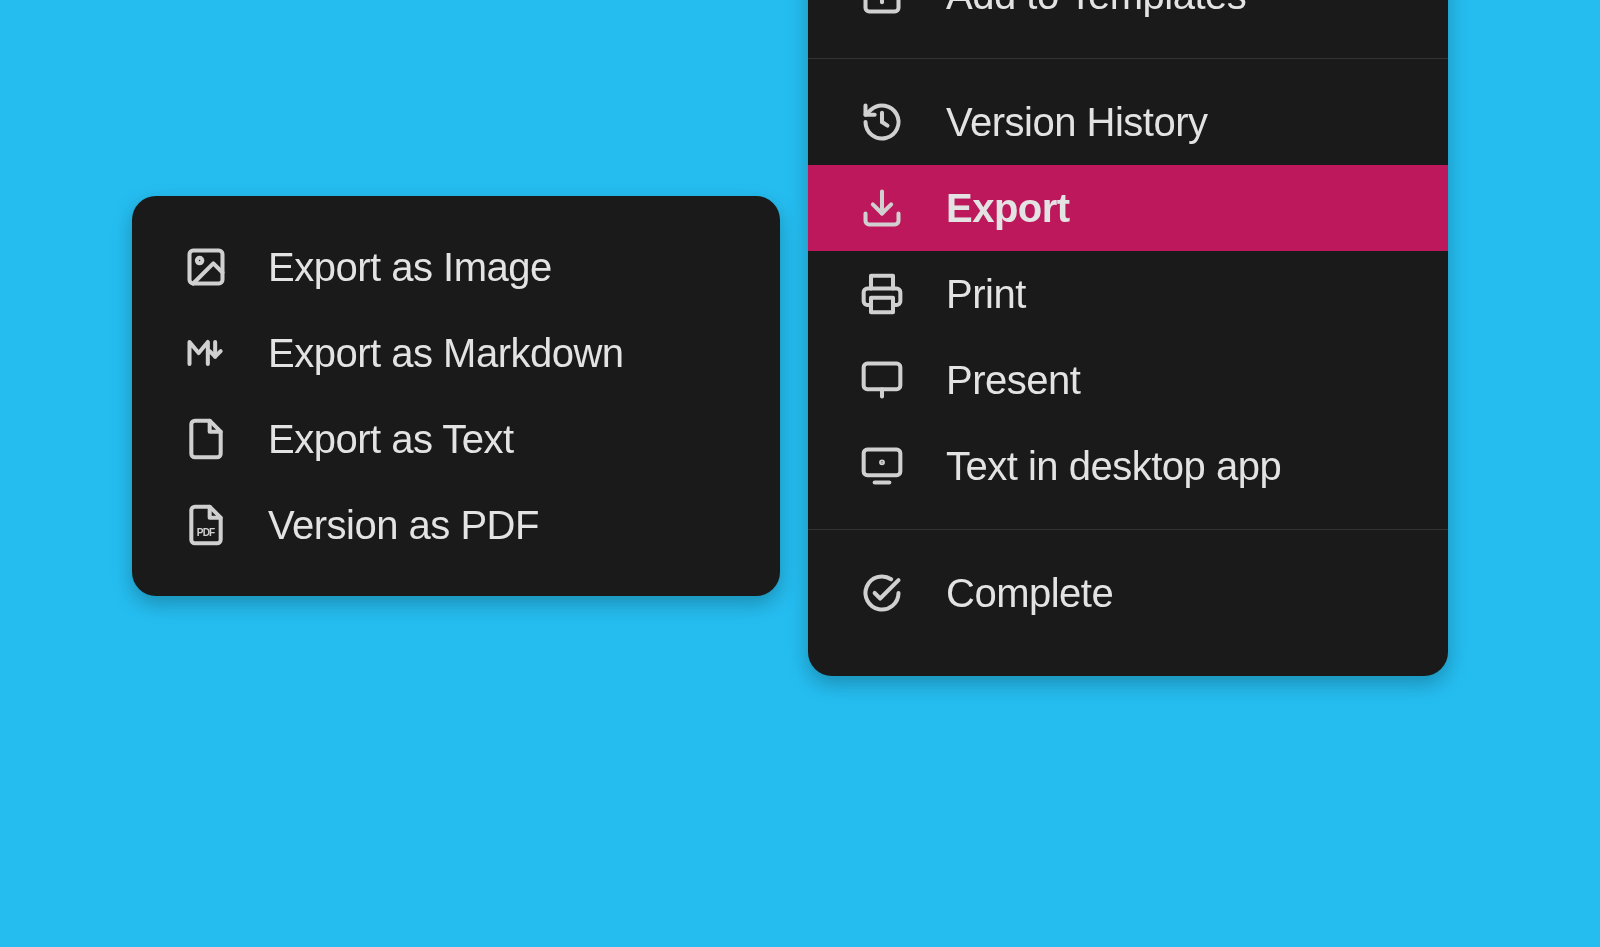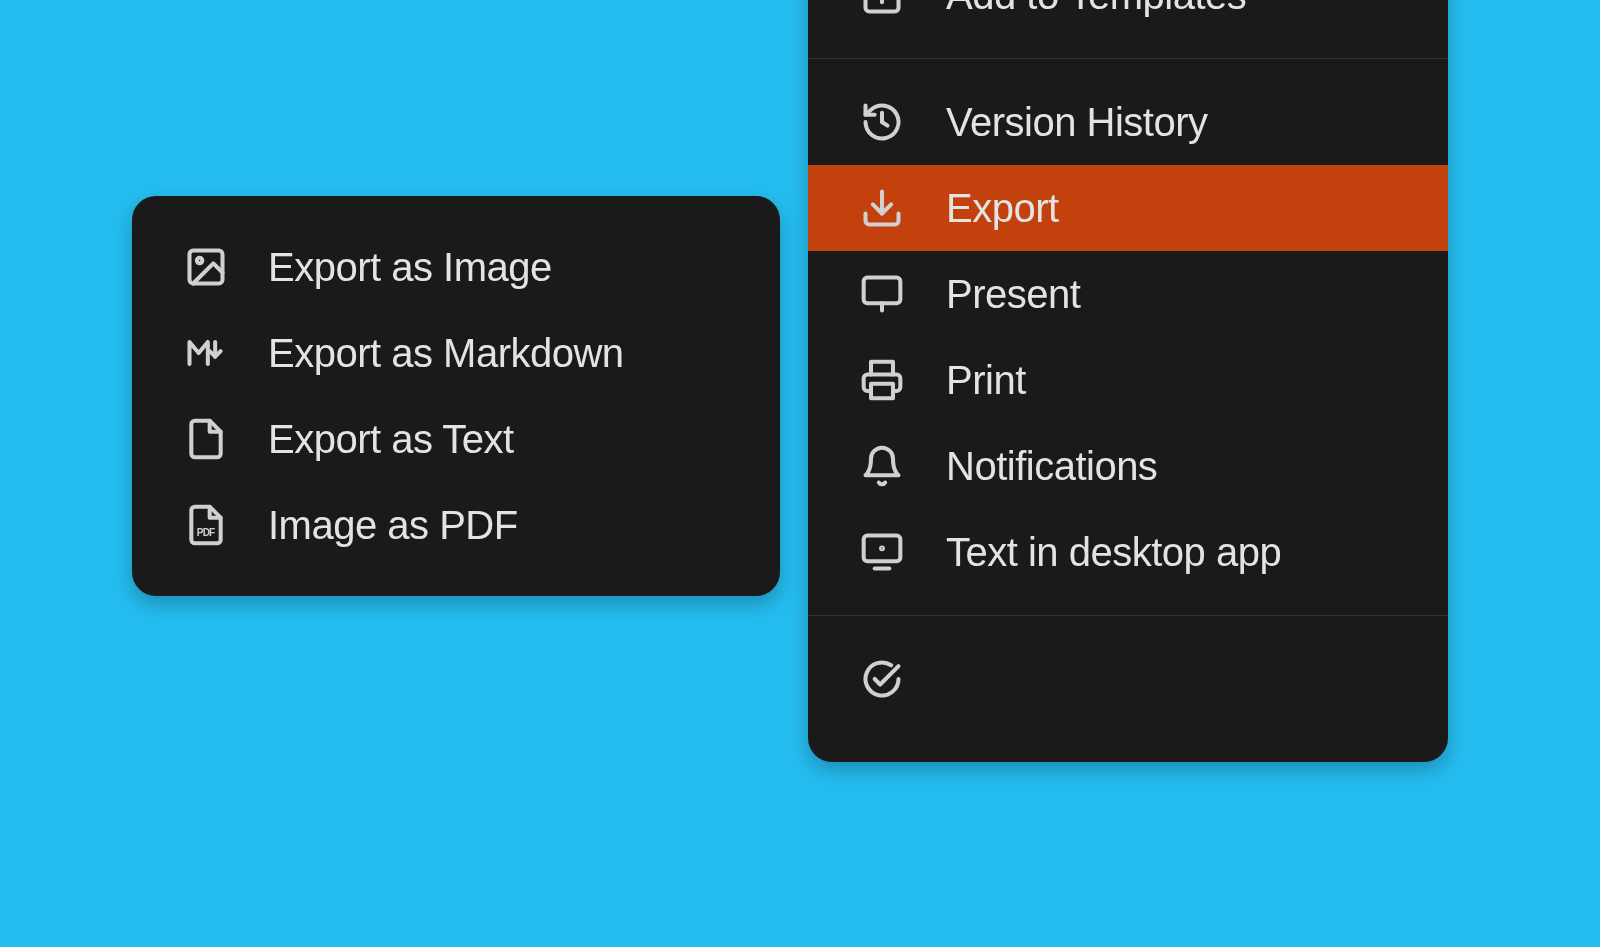--- a/index.html
+++ b/index.html
@@ -66,21 +66,22 @@
     align-items: center;
     height: 86px;
     padding: 0 52px;
     gap: 42px;
     font-size: 40px;
     font-weight: 400;
     letter-spacing: -0.5px;
     cursor: pointer;
   }
   .mainmenu .item.highlight {
-    background: #c2410c;
+    background: #be185d;
+    font-weight: bold;
   }
 
   .icon {
     width: 44px;
     height: 44px;
     flex: 0 0 44px;
     display: inline-flex;
     align-items: center;
     justify-content: center;
   }
@@ -128,21 +129,21 @@
     <span>Export as Text</span>
   </div>
   <div class="item">
     <span class="icon">
       <svg viewBox="0 0 24 24">
           <path d="M14 2H6a2 2 0 0 0-2 2v16a2 2 0 0 0 2 2h12a2 2 0 0 0 2-2V8z"></path>
           <path d="M14 2v6h6"></path>
           <text x="7" y="18" font-size="5.5" stroke="none" fill="#d0d0d0" font-family="Arial" font-weight="bold">PDF</text>
         </svg>
     </span>
-    <span>Image as PDF</span>
+    <span>Version as PDF</span>
   </div>
 </div>
 
 <div class="panel mainmenu">
 
   <div class="section">
     <div class="item">
       <span class="icon">
         <svg viewBox="0 0 24 24">
             <rect x="3" y="3" width="18" height="18" rx="2"></rect>
@@ -172,44 +173,35 @@
             <path d="M21 15v4a2 2 0 0 1-2 2H5a2 2 0 0 1-2-2v-4"></path>
             <polyline points="7 10 12 15 17 10"></polyline>
             <line x1="12" y1="15" x2="12" y2="3"></line>
           </svg>
       </span>
       <span>Export</span>
     </div>
     <div class="item">
       <span class="icon">
         <svg viewBox="0 0 24 24">
-            <rect x="2" y="3" width="20" height="14" rx="2"></rect>
-            <line x1="12" y1="17" x2="12" y2="21"></line>
-          </svg>
-      </span>
-      <span>Present</span>
-    </div>
-    <div class="item">
-      <span class="icon">
-        <svg viewBox="0 0 24 24">
             <polyline points="6 9 6 2 18 2 18 9"></polyline>
             <path d="M6 18H4a2 2 0 0 1-2-2v-5a2 2 0 0 1 2-2h16a2 2 0 0 1 2 2v5a2 2 0 0 1-2 2h-2"></path>
             <rect x="6" y="14" width="12" height="8"></rect>
           </svg>
       </span>
       <span>Print</span>
     </div>
     <div class="item">
       <span class="icon">
         <svg viewBox="0 0 24 24">
-            <path d="M18 8a6 6 0 0 0-12 0c0 7-3 9-3 9h18s-3-2-3-9"></path>
-            <path d="M13.73 21a2 2 0 0 1-3.46 0"></path>
-          </svg>
-      </span>
-      <span>Notifications</span>
+            <rect x="2" y="3" width="20" height="14" rx="2"></rect>
+            <line x1="12" y1="17" x2="12" y2="21"></line>
+          </svg>
+      </span>
+      <span>Present</span>
     </div>
     <div class="item">
       <span class="icon">
         <svg viewBox="0 0 24 24">
             <rect x="2" y="3" width="20" height="14" rx="2"></rect>
             <line x1="8" y1="21" x2="16" y2="21"></line>
             <circle cx="12" cy="10" r="0.5" fill="#d0d0d0"></circle>
           </svg>
       </span>
       <span>Text in desktop app</span>
@@ -217,16 +209,17 @@
   </div>
 
   <div class="section">
     <div class="item">
       <span class="icon">
         <svg viewBox="0 0 24 24">
             <path d="M21 12a9 9 0 1 1-4-7.5"></path>
             <polyline points="8 12 11 15 21 5"></polyline>
           </svg>
       </span>
+      <span>Complete</span>
     </div>
   </div>
 
 </div>
 
 </body></html>

